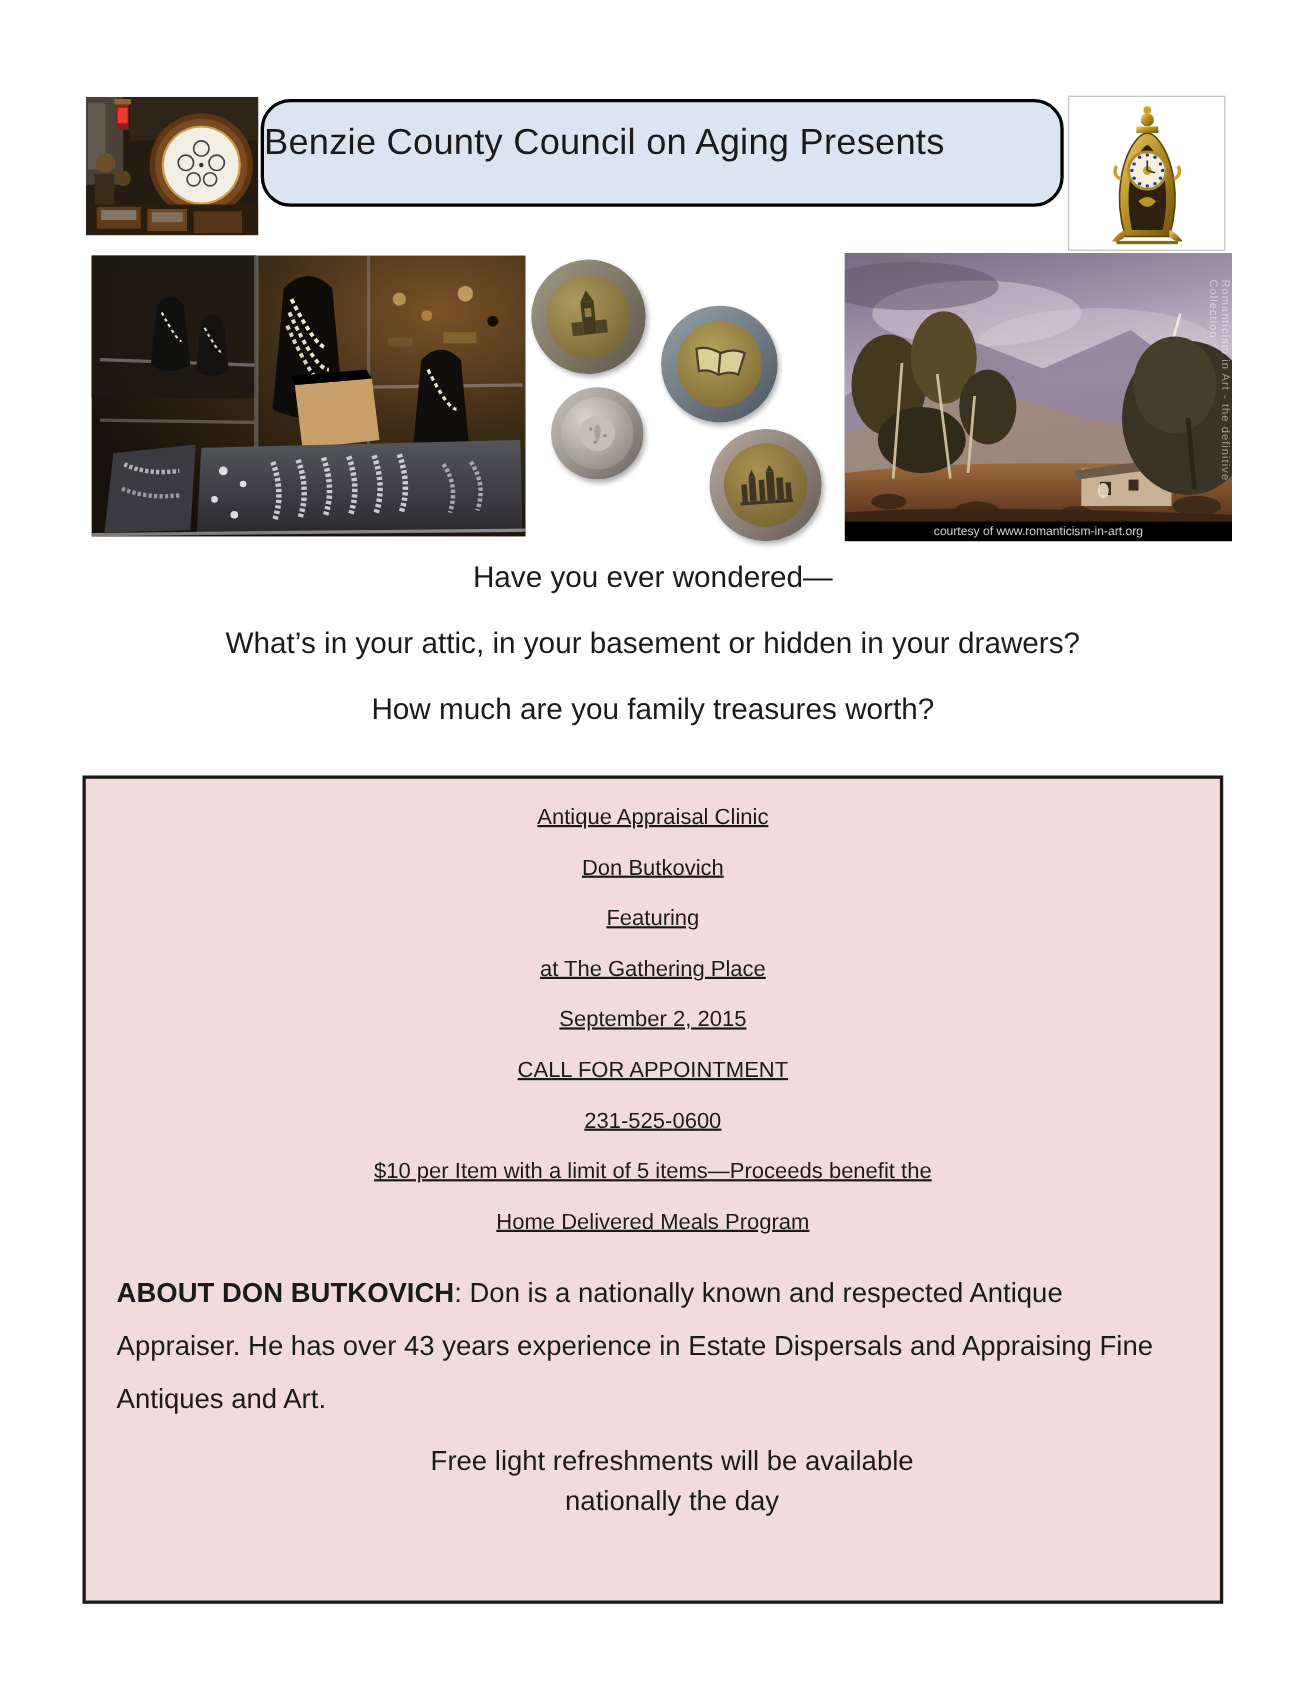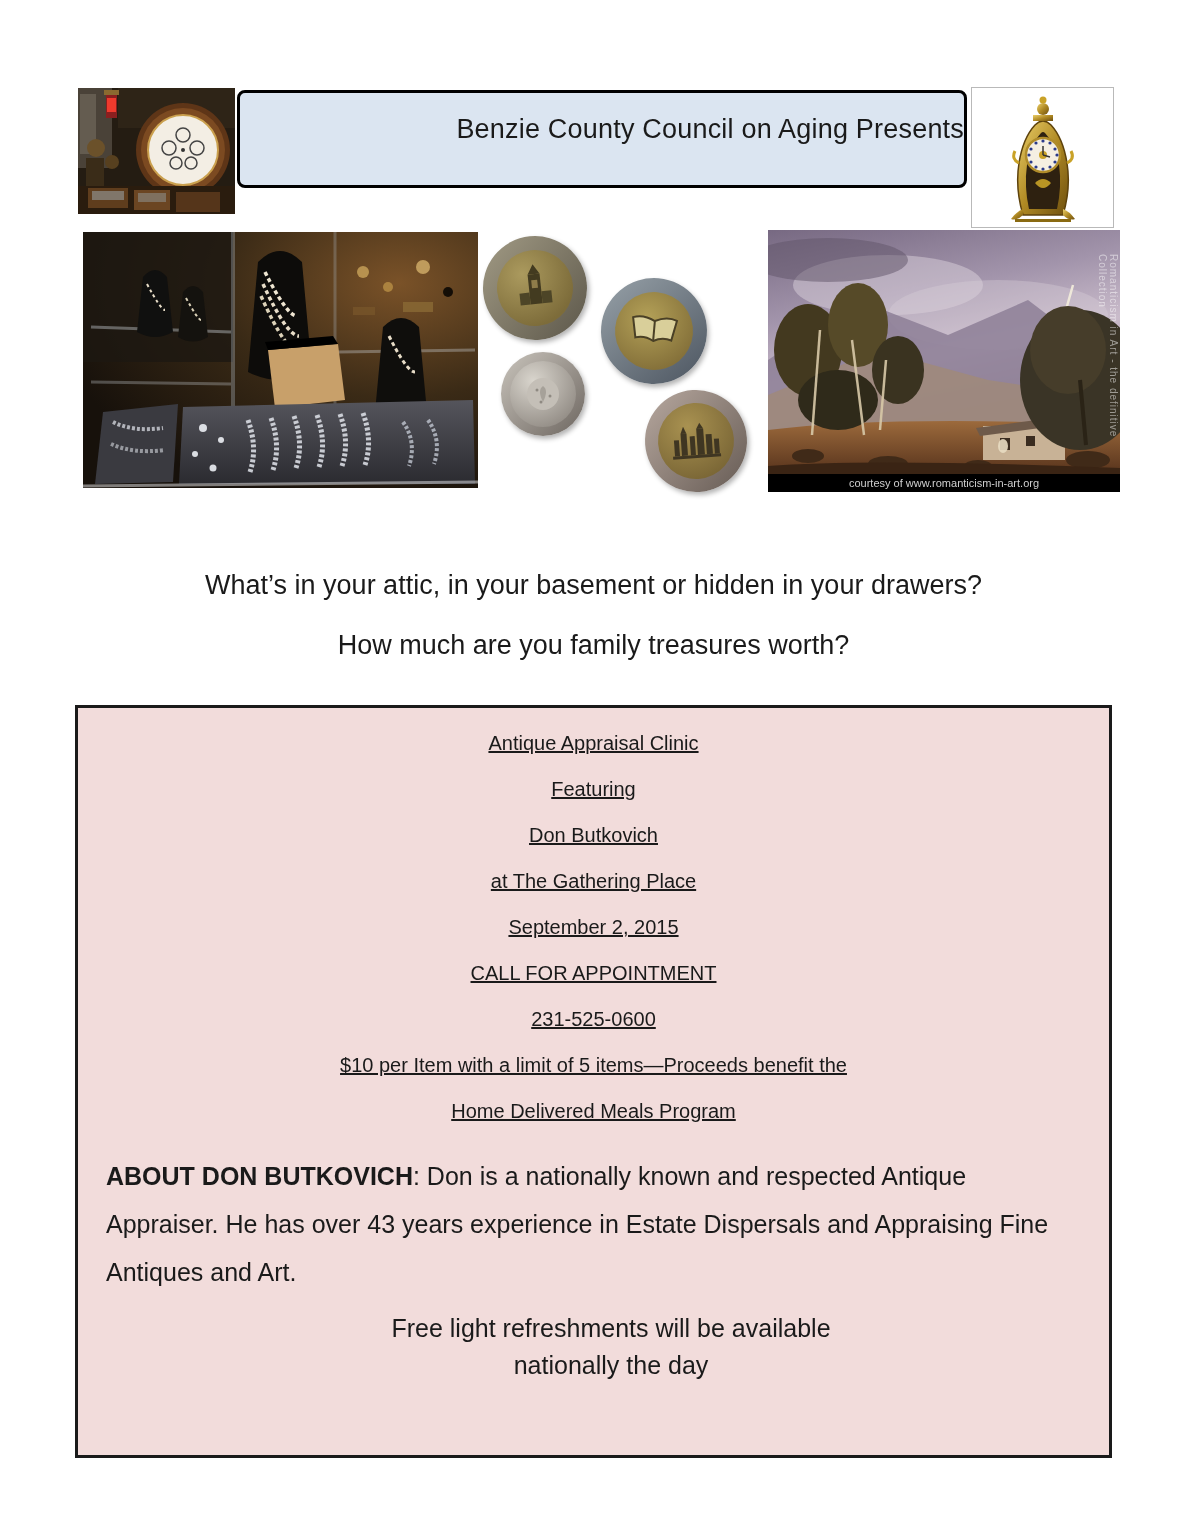--- a/index.html
+++ b/index.html
@@ -5,23 +5,23 @@
   html,body{margin:0;padding:0;background:#ffffff;}
   .page{
     position:relative;width:1187px;height:1536px;background:#ffffff;
     font-family:"Liberation Sans",sans-serif;color:#1a1a1a;overflow:hidden;
   }
   
   .photo{position:absolute;overflow:hidden;}
   .shop-photo{left:78px;top:88px;width:157px;height:126px;}
   .banner{
     position:absolute;left:237px;top:90px;width:730px;height:98px;
-    box-sizing:border-box;border:3px solid #000;border-radius:8px;
-    display:flex;align-items:center;justify-content:flex-end;
-    padding-bottom:20px;font-size:27px;letter-spacing:.2px;
+    box-sizing:border-box;border:3px solid #000;border-radius:27px;
+    display:flex;align-items:center;justify-content:flex-start;
+    padding-bottom:20px;font-size:33px;letter-spacing:.2px;
   }
   .clock-photo{left:971px;top:87px;width:143px;height:141px;
     background:#fff;border:1px solid #b9b9b9;box-sizing:border-box;
     display:flex;align-items:center;justify-content:center;}
   
   .jewelry-photo{left:83px;top:232px;width:395px;height:256px;}
   .coins{position:absolute;left:483px;top:228px;width:285px;height:285px;}
   .coin{position:absolute;border-radius:50%;box-shadow:2px 3px 5px rgba(0,0,0,.3);
     display:flex;align-items:center;justify-content:center;}
   .coin .inner{border-radius:50%;display:flex;align-items:center;justify-content:center;}
@@ -303,27 +303,28 @@
           <ellipse cx="120" cy="234" rx="20" ry="8"></ellipse>
         <ellipse cx="210" cy="236" rx="14" ry="6"></ellipse>
           <ellipse cx="320" cy="230" rx="22" ry="9"></ellipse>
       </g>
       <path d="M0 236 Q100 228 352 238 L352 244 L0 244 Z" fill="#3a2414"></path>
     </svg>
     <div class="painting-watermark">Romanticism in Art - the definitive Collection</div>
     <div class="painting-caption">courtesy of www.romanticism-in-art.org</div>
   </div>
 
+  <div class="intro-line intro-1">Have you ever wondered—</div>
   <div class="intro-line intro-2">What’s in your attic, in your basement or hidden in your drawers?</div>
   <div class="intro-line intro-3">How much are you family treasures worth?</div>
 
   <div class="event-box">
     <div class="event-line">Antique Appraisal Clinic</div>
+    <div class="event-line">Don Butkovich</div>
     <div class="event-line">Featuring</div>
-    <div class="event-line">Don Butkovich</div>
     <div class="event-line">at The Gathering Place</div>
     <div class="event-line">September 2, 2015</div>
     <div class="event-line">CALL FOR APPOINTMENT</div>
     <div class="event-line">231-525-0600</div>
     <div class="event-line">$10 per Item with a limit of 5 items—Proceeds benefit the</div>
     <div class="event-line">Home Delivered Meals Program</div>
     <p class="about"><b>ABOUT DON BUTKOVICH</b><span>: Don is a nationally known and respected Antique Appraiser. He has over 43 years experience in Estate Dispersals and Appraising Fine Antiques and Art.</span></p>
     <div class="refreshments">
       <div>Free light refreshments will be available</div>
       <div>nationally the day</div>

